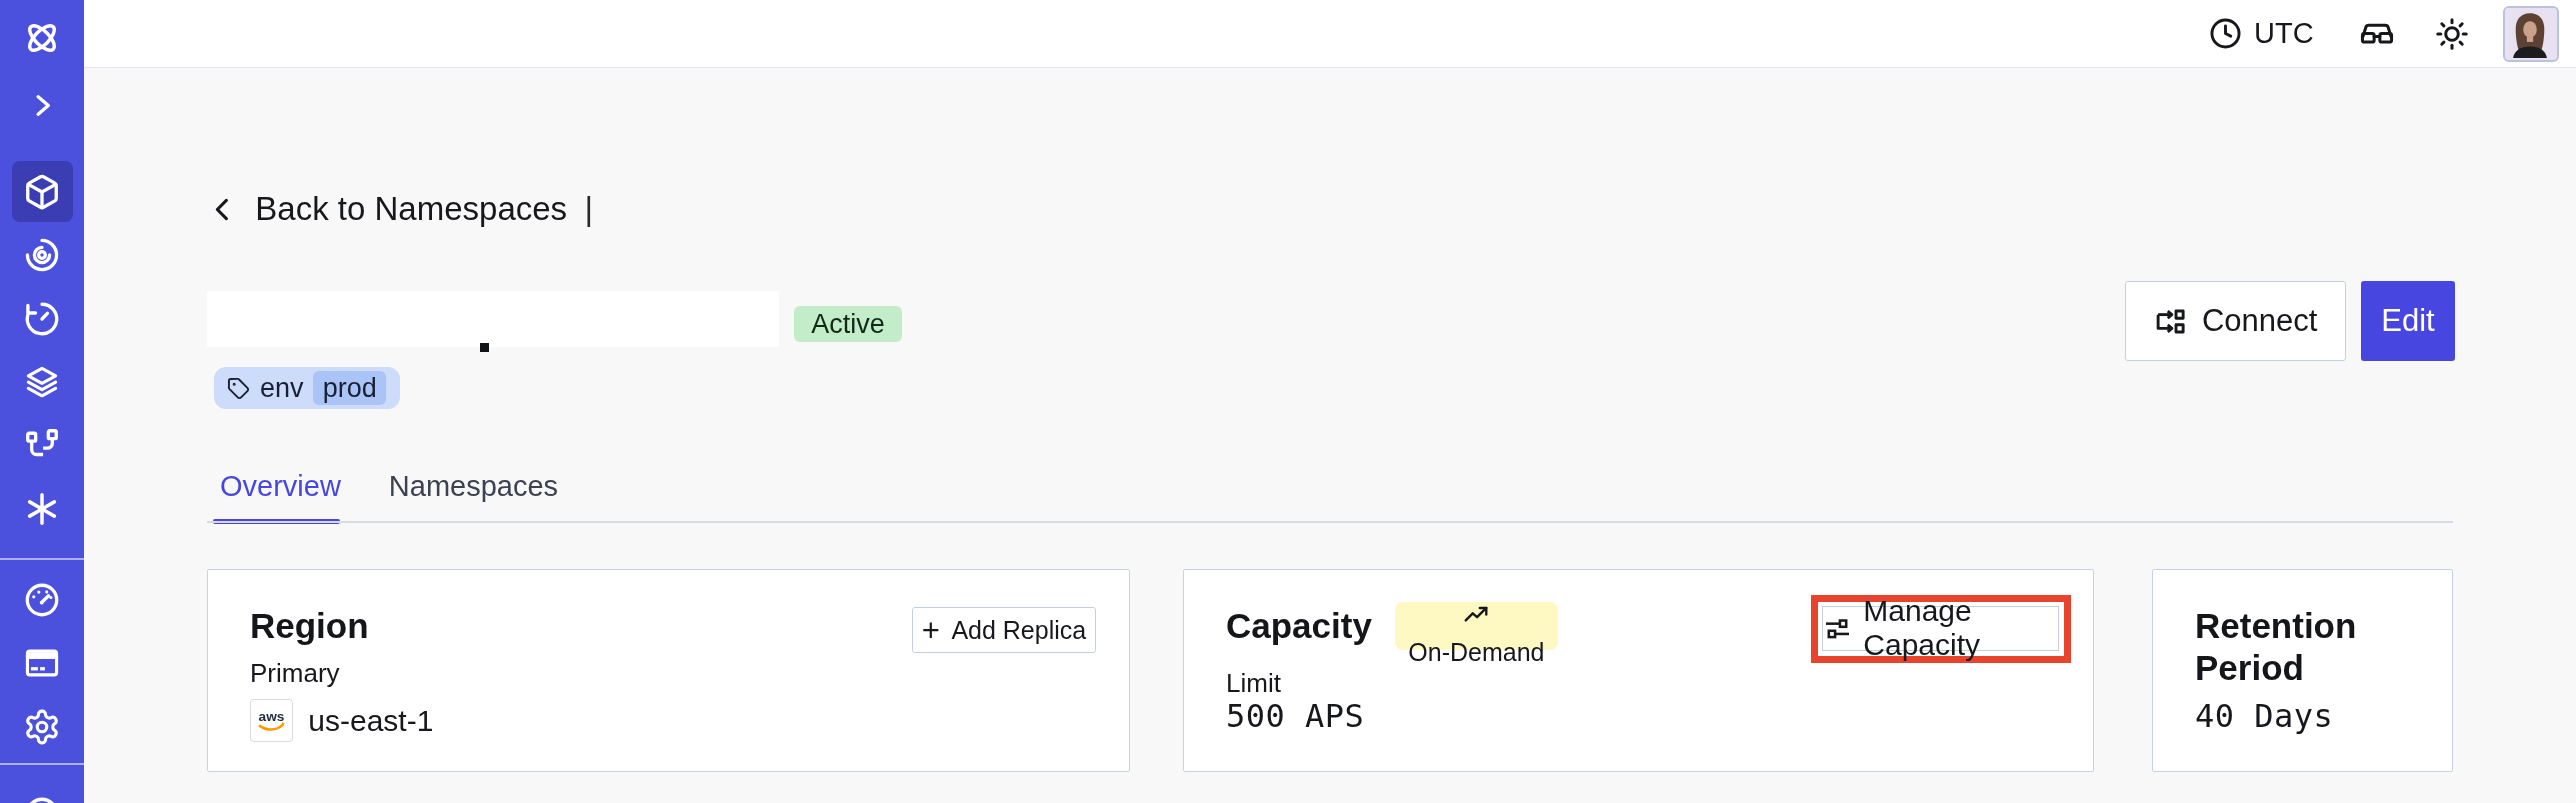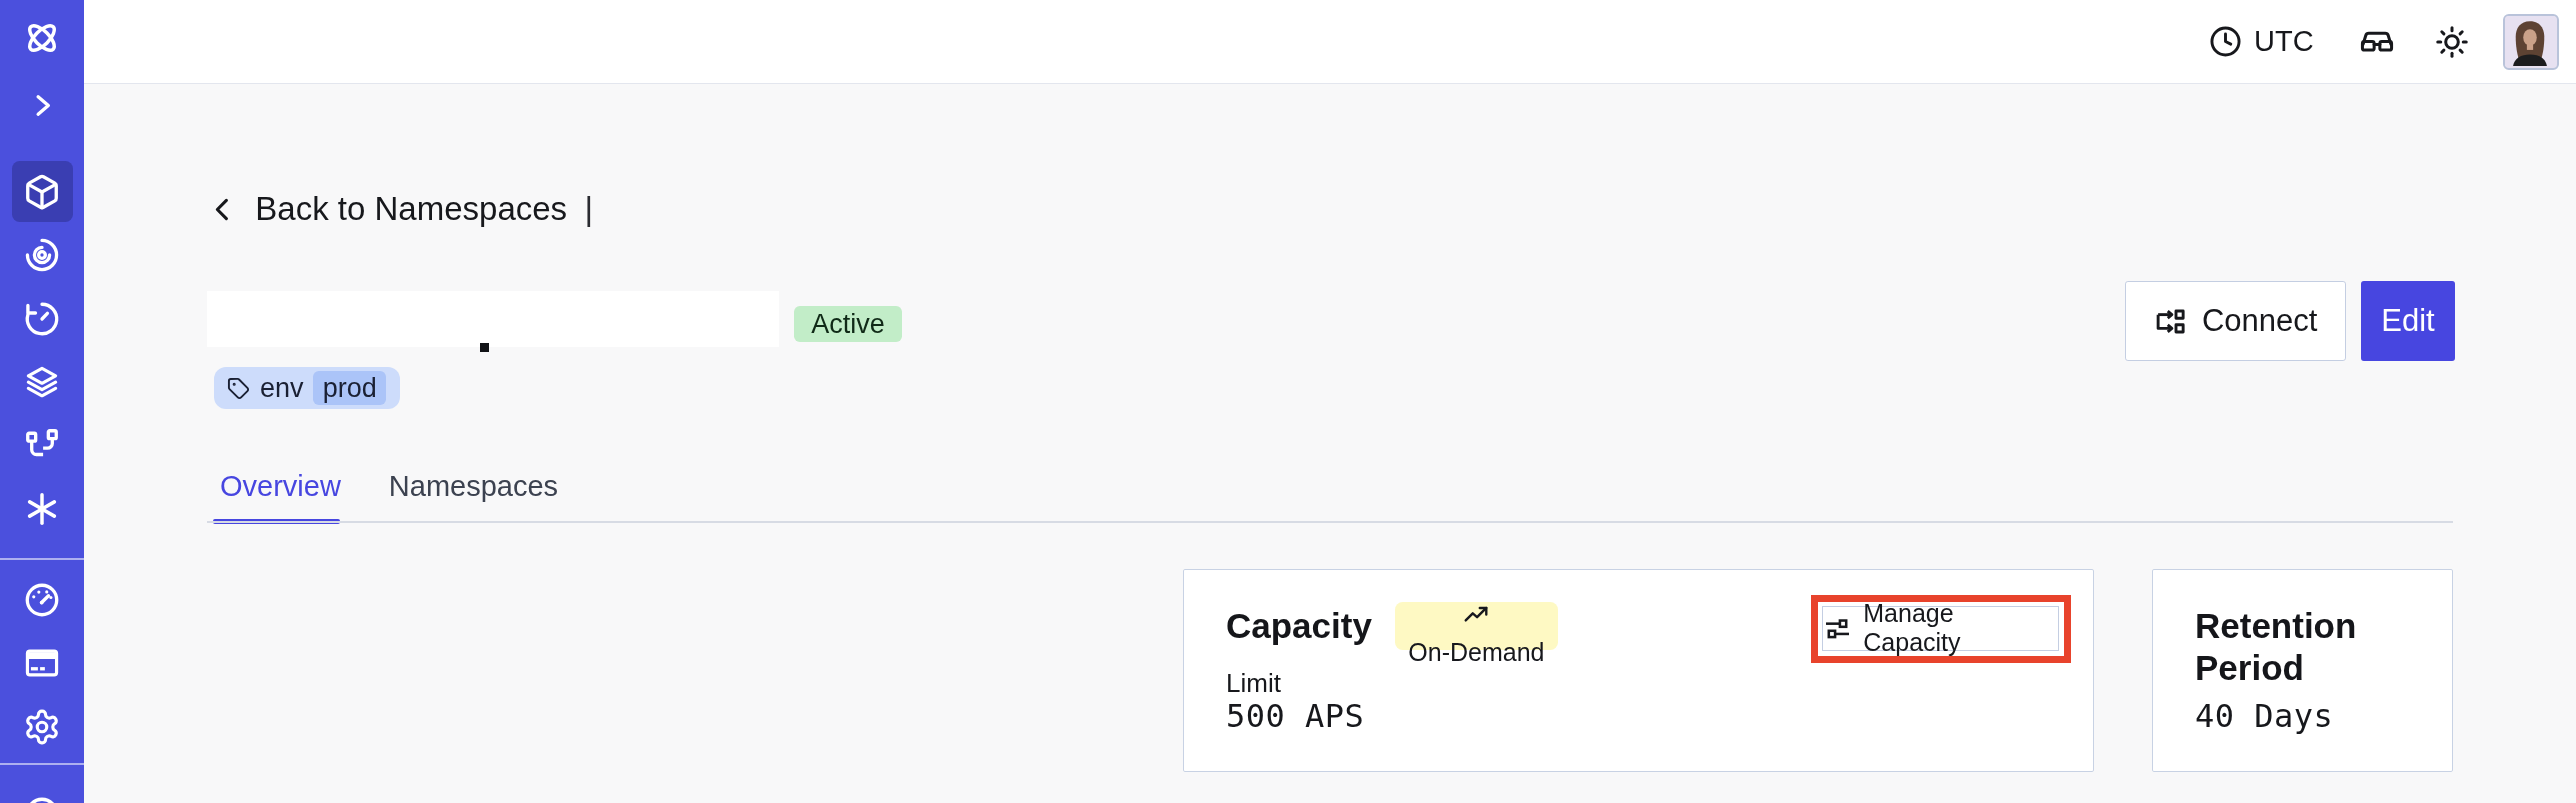--- a/index.html
+++ b/index.html
@@ -10,21 +10,21 @@
   }
   svg { display:block; }
 
   
   .sidebar { position:absolute; left:0; top:0; width:84px; height:804px; background:#4b50dd; z-index:5; }
   .ni { position:absolute; left:11.5px; width:61px; height:61px; display:flex; align-items:center; justify-content:center; color:#fff; border-radius:7.7px; cursor:pointer; }
   .ni.active { background:#3a3eb2; }
   .sb-divider { position:absolute; left:0; width:84px; height:1.9px; background:rgba(255,255,255,0.55); }
 
   
-  .topbar { position:absolute; left:84px; top:0; width:2492px; height:84px; background:#ffffff; border-bottom:1.9px solid #e3e6ee; display:flex; align-items:center; justify-content:flex-end; }
+  .topbar { position:absolute; left:84px; top:0; width:2492px; height:68px; background:#ffffff; border-bottom:1.9px solid #e3e6ee; display:flex; align-items:center; justify-content:flex-end; }
   .tz { display:flex; align-items:center; gap:11.5px; font-size:29px; color:#17181c; cursor:pointer; }
   .tb-icon { color:#17181c; cursor:pointer; display:flex; align-items:center; }
   .tz { margin-right:44px; }
   .glasses { margin-right:38px; }
   .sun { margin-right:33px; }
   .avatar { width:56px; height:56px; margin-right:17.3px; border:2.9px solid #b9c3da; border-radius:5.8px; background:#e7e1f1; overflow:hidden; cursor:pointer; }
 
   
   .content { position:absolute; left:84px; top:86px; width:2492px; height:717px; }
   .abs { position:absolute; }
@@ -60,21 +60,21 @@
   .card-header .t { font-size:35px; font-weight:600; color:#15161a; }
   .field-label { position:absolute; left:42px; font-size:26px; color:#17181c; }
   .mono-value { position:absolute; left:42px; font-family:"DejaVu Sans Mono", monospace; font-size:32px; color:#17181c; letter-spacing:0.5px; }
 
   .btn-small { position:absolute; background:#ffffff; border:1.9px solid #c4cee2; border-radius:2.9px; display:flex; align-items:center; justify-content:center; gap:11.5px; font-size:25px; color:#17181c; cursor:pointer; }
   .btn-add-replica { left:704px; top:37px; width:184px; height:46px; }
 
   .ondemand-badge { height:48px; padding:0 13.4px; background:#fef9c3; border-radius:7.7px; display:flex; align-items:center; gap:9.6px; font-size:25px; color:#17181d;flex-direction:column; }
 
   .highlight-wrap { position:absolute; left:627px; top:25px; width:260px; height:68px; border:7.7px solid #e8432c; padding:3.8px; }
-  .btn-manage { position:relative; width:237px; height:45px; background:#fff; border:1.9px solid #c4cee2; display:flex; align-items:center; justify-content:center; gap:11.5px; font-size:25px; color:#17181c; cursor:pointer; }
+  .btn-manage { position:relative; width:237px; height:45px; background:#fff; border:1.9px solid #c4cee2; display:flex; align-items:center; justify-content:center; gap:11.5px; font-size:30px; color:#17181c; cursor:pointer; }
 
   .region-value { position:absolute; left:42px; top:129px; display:flex; align-items:center; gap:15.3px; font-size:30px; color:#17181c; }
   .aws-chip { width:43px; height:43px; background:#fff; border:1px solid #d9dade; border-radius:3.8px; display:flex; align-items:center; justify-content:center; }
 </style>
 </head>
 <body>
 
 <aside class="sidebar">
   <div class="ni" style="top:7.7px">
     <span>
@@ -278,20 +278,38 @@
     <span>Edit</span>
   </div>
 
   <div class="abs tabs">
     <span class="tab active">Overview</span>
     <span class="tab">Namespaces</span>
   </div>
   <div class="abs tab-underline"></div>
   <div class="abs tab-line"></div>
 
+  <section class="card card-region">
+    <div class="card-title">Region</div>
+    <div class="btn-small btn-add-replica">
+      <span style="font-size:31px; font-weight:400; line-height:29px;">+</span>
+      <span>Add Replica</span>
+    </div>
+    <div class="field-label" style="top:88px">Primary</div>
+    <div class="region-value">
+      <span class="aws-chip">
+        <svg width="39" height="39" viewBox="0 0 40 40" style="font-size:31px">
+          <text x="20" y="20" text-anchor="middle" font-family="Liberation Sans, sans-serif" font-size="14" font-weight="bold" fill="#232f3e">aws</text>
+          <path d="M8 25.5c7.5 5.5 17 5 23.5-1" fill="none" stroke="#ff9900" stroke-width="2.6" stroke-linecap="round"></path>
+          <path d="M31 21.5l2.8 2.2-3.5 1.2z" fill="#ff9900"></path>
+        </svg>
+      </span>
+      <span>us-east-1</span>
+    </div>
+  </section>
 
   <section class="card card-capacity">
     <div class="card-header">
       <span class="t">Capacity</span>
       <span class="ondemand-badge">
         <span>
           <svg width="26" height="26" viewBox="0 0 24 24" fill="none" stroke="#17181d" stroke-width="2.2" stroke-linecap="round" stroke-linejoin="round">
             <path d="M2.5 17l6.5-6.5 4 3.5L21.5 5.5"></path>
             <path d="M15.5 5.5h6v6"></path>
           </svg>

